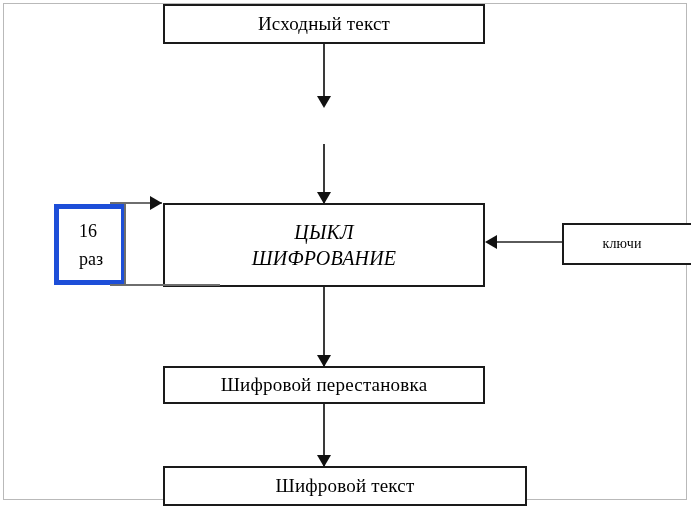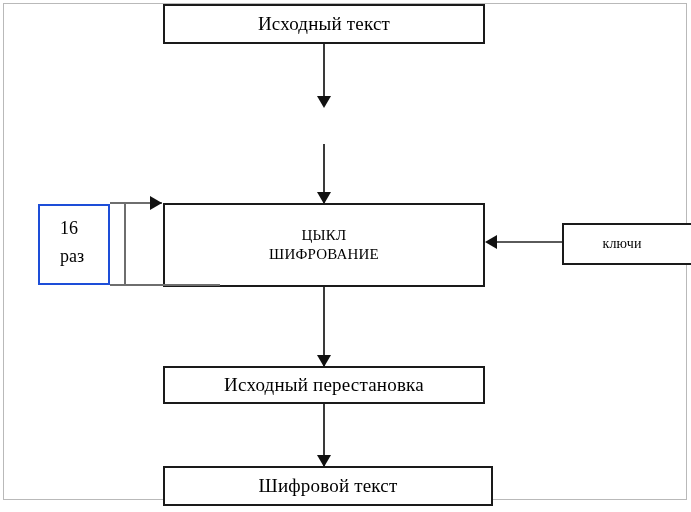--- a/index.html
+++ b/index.html
@@ -44,31 +44,33 @@
   .box .label {
     font-size: 19px;
     color: #000000;
     line-height: 1.18;
     letter-spacing: .2px;
     white-space: pre-line;
   }
 
   
   .box-cycle .label {
-    font-size: 15px;
+    font-size: 20px;
     line-height: 1.30;
+    font-style: italic;
   }
 
   
   .box-count {
     position: absolute;
     box-sizing: border-box;
     background: #ffffff;
-    border: 2px solid #1d4ed8;
+    border: 5px solid #1d4ed8;
     padding: 9px 0 0 20px;
+    margin-left: 16px;
   }
   .box-count .line {
     font-size: 18px;
     color: #000000;
     line-height: 1.55;
     text-align: left;
   }
 
   
   .box-keys .label {
@@ -154,23 +156,23 @@
     <span class="label" style="margin-right:12px;">ключи</span>
   </div>
 
   <div class="hline-dark" style="left:497px; top:241px; width:65px;"></div>
   <div class="arrow-left" style="left:485px; top:235px;"></div>
 
   <div class="vline" style="left:323px; top:287px; height:80px;"></div>
   <div class="arrow-down" style="left:317px; top:355px;"></div>
 
   <div class="box" style="left:163px; top:366px; width:322px; height:38px;">
-    <span class="label">Исходный перестановка</span>
+    <span class="label">Шифровой перестановка</span>
   </div>
 
   <div class="vline" style="left:323px; top:404px; height:62px;"></div>
   <div class="arrow-down" style="left:317px; top:455px;"></div>
 
-  <div class="box" style="left:163px; top:466px; width:330px; height:40px;">
+  <div class="box" style="left:163px; top:466px; width:364px; height:40px;">
     <span class="label">Шифровой текст</span>
   </div>
 
 </div>
 
 </body></html>

